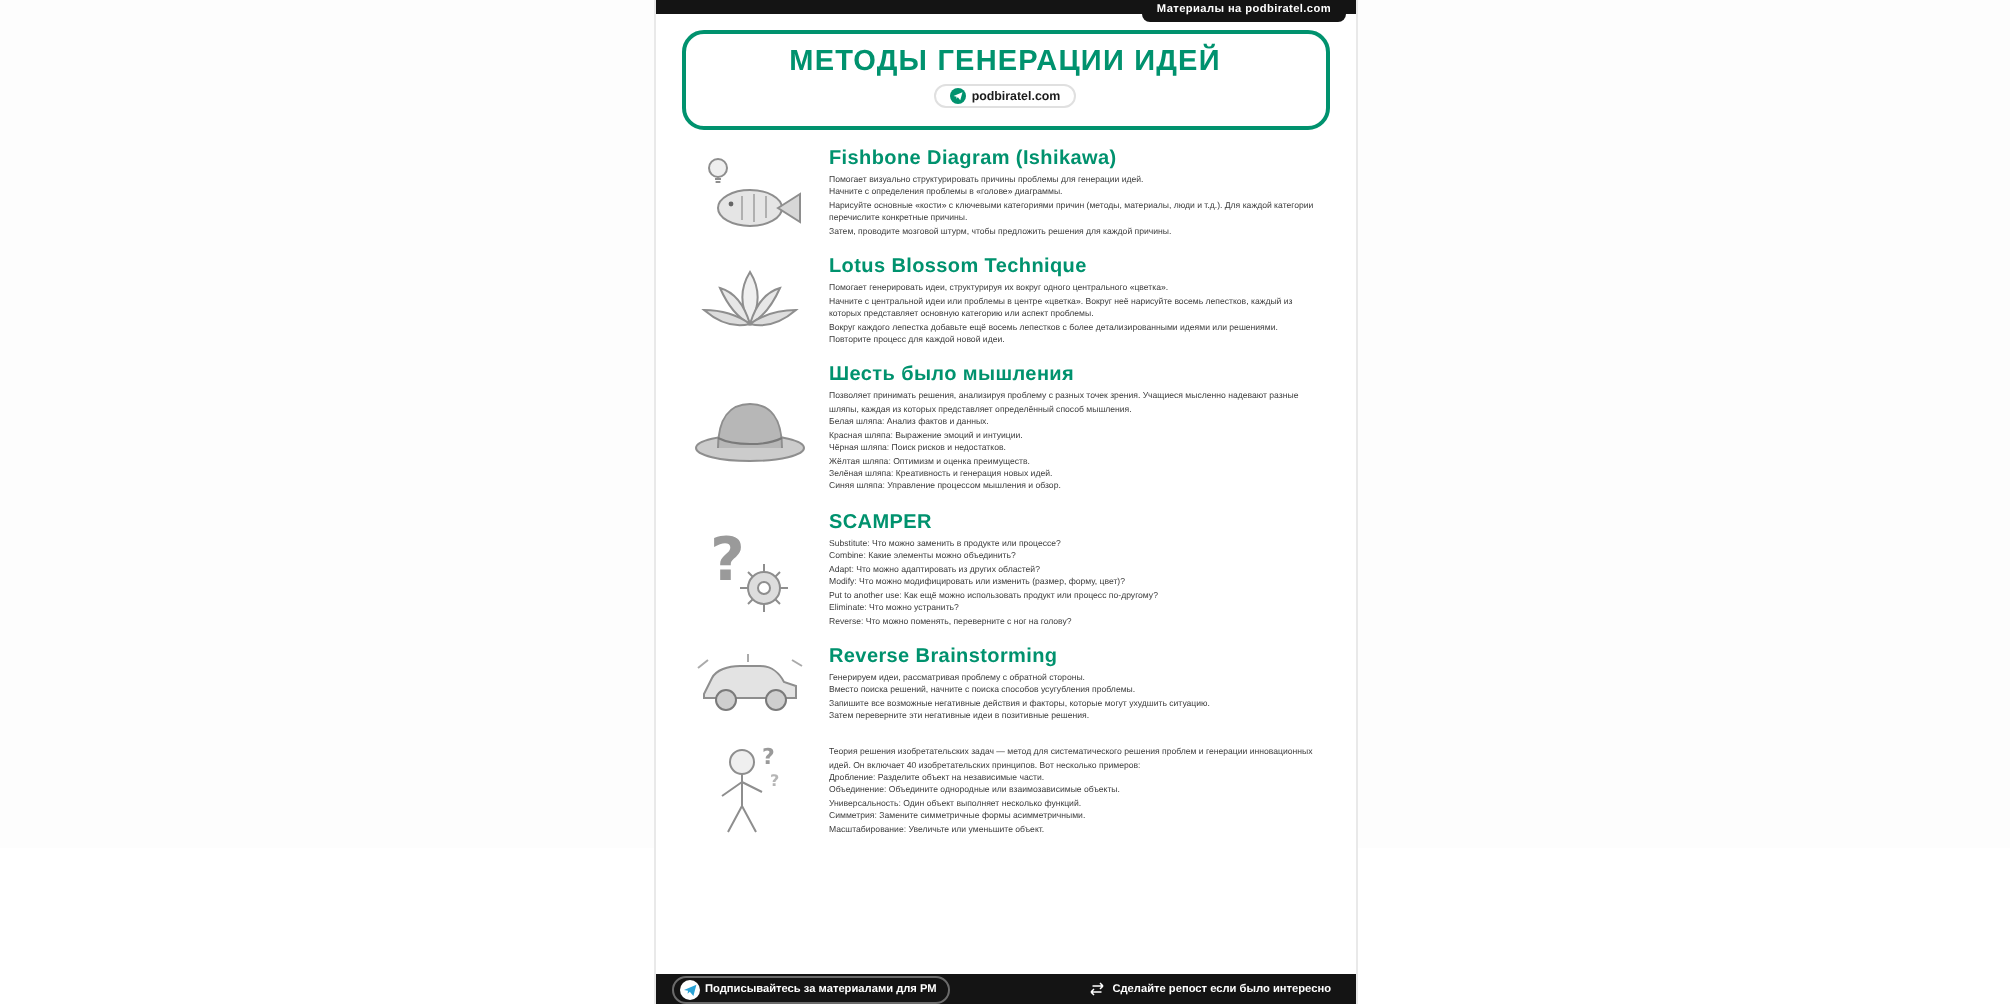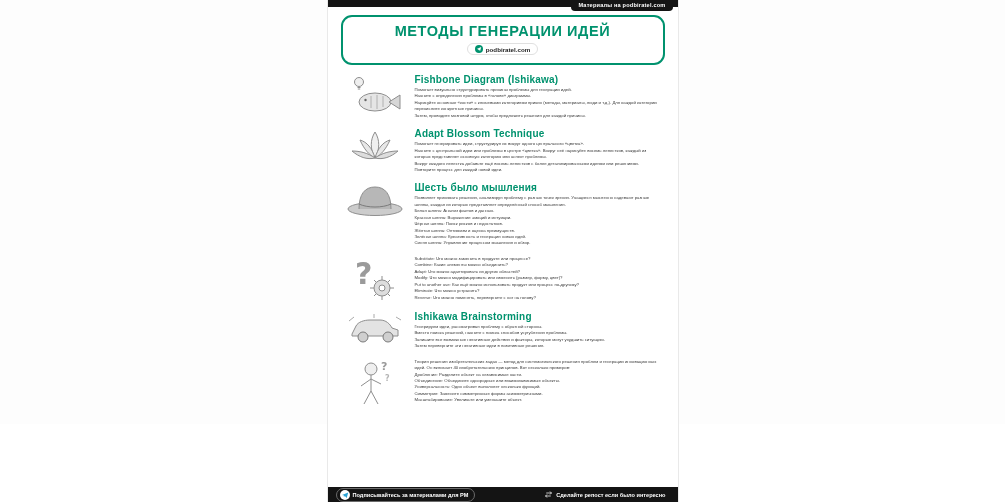--- a/index.html
+++ b/index.html
@@ -13,21 +13,21 @@
     font-size:5.6px;font-weight:bold;padding:2px 7px 3px;border-radius:0 0 4px 4px;letter-spacing:.2px;}
   
   .title-card{margin:8px 13px 6px;border:2px solid #00926e;border-radius:11px;
     text-align:center;padding:6px 4px 6px;background:#fff;}
   .title{color:#00926e;font-size:14.5px;font-weight:800;letter-spacing:.6px;margin:0;}
   .brand-pill{display:inline-flex;align-items:center;gap:3px;margin-top:3px;border:1px solid #e0e0e0;
     border-radius:9px;padding:1px 7px;background:#fff;}
   .brand-pill span{font-size:6.2px;font-weight:bold;color:#1c1c1c;}
   
   .sections{padding:3px 18px 0 16px;display:flex;flex-direction:column;gap:9px;}
-  .section{display:flex;align-items:flex-start;gap:9px;}
+  .section{display:flex;align-items:center;gap:9px;}
   .illus{width:62px;min-width:62px;display:flex;justify-content:center;align-items:center;}
   .sec-body{flex:1;}
   .sec-h{color:#00926e;font-size:10px;font-weight:800;margin:0 0 2px;letter-spacing:.2px;}
   .sec-p{font-size:4.3px;line-height:1.5;color:#3c3c3c;margin:0;white-space:pre-line;}
   
   .footer{position:absolute;left:0;bottom:0;width:100%;height:15px;background:#141414;
     display:flex;align-items:center;justify-content:space-between;padding:0 8px;box-sizing:border-box;}
   .foot-item{display:flex;align-items:center;gap:3px;color:#fff;font-size:5.6px;font-weight:bold;}
   .foot-left{border:1px solid #6b6b6b;border-radius:8px;padding:1px 6px 1px 3px;}
   .foot-right{padding-right:4px;}
@@ -81,21 +81,21 @@
         <div class="illus">
           <svg width="52" height="38" viewBox="0 0 52 38">
             <path d="M26 4 C21 12 21 21 26 30 C31 21 31 12 26 4Z" fill="#efefef" stroke="#8e8e8e"></path>
             <path d="M11 12 C15 21 20 27 26 30 C23 20 18 14 11 12Z" fill="#e7e7e7" stroke="#8e8e8e"></path>
             <path d="M41 12 C37 21 32 27 26 30 C29 20 34 14 41 12Z" fill="#e7e7e7" stroke="#8e8e8e"></path>
             <path d="M3 23 C10 29 18 32 26 30 C19 25 11 23 3 23Z" fill="#dddddd" stroke="#8e8e8e"></path>
             <path d="M49 23 C42 29 34 32 26 30 C33 25 41 23 49 23Z" fill="#dddddd" stroke="#8e8e8e"></path>
           </svg>
         </div>
         <div class="sec-body">
-          <h2 class="sec-h">Adapt Blossom Technique</h2>
+          <h2 class="sec-h">Lotus Blossom Technique</h2>
           <p class="sec-p">Помогает генерировать идеи, структурируя их вокруг одного центрального «цветка».
 Начните с центральной идеи или проблемы в центре «цветка». Вокруг неё нарисуйте восемь лепестков, каждый из которых представляет основную категорию или аспект проблемы.
 Вокруг каждого лепестка добавьте ещё восемь лепестков с более детализированными идеями или решениями. Повторите процесс для каждой новой идеи.</p>
         </div>
       </div>
 
       <div class="section">
         <div class="illus">
           <svg width="58" height="36" viewBox="0 0 58 36">
             <ellipse cx="29" cy="27" rx="27" ry="6.5" fill="#cccccc" stroke="#8e8e8e"></ellipse>
@@ -127,41 +127,42 @@
               <line x1="23" y1="24" x2="26" y2="27"></line>
                 <line x1="36" y1="37" x2="39" y2="40"></line>
               <line x1="39" y1="24" x2="36" y2="27"></line>
                 <line x1="26" y1="37" x2="23" y2="40"></line>
             </g>
             <circle cx="31" cy="32" r="8" fill="#dddddd" stroke="#8e8e8e"></circle>
             <circle cx="31" cy="32" r="3" fill="#ffffff" stroke="#8e8e8e"></circle>
           </svg>
         </div>
         <div class="sec-body">
+          <h2 class="sec-h">SCAMPER</h2>
           <p class="sec-p">Substitute: Что можно заменить в продукте или процессе?
 Combine: Какие элементы можно объединить?
 Adapt: Что можно адаптировать из других областей?
 Modify: Что можно модифицировать или изменить (размер, форму, цвет)?
 Put to another use: Как ещё можно использовать продукт или процесс по-другому?
 Eliminate: Что можно устранить?
 Reverse: Что можно поменять, переверните с ног на голову?</p>
         </div>
       </div>
 
       <div class="section">
         <div class="illus">
           <svg width="58" height="36" viewBox="0 0 58 36">
             <path d="M6 23 L10 15 C12 11 18 9 24 9 L34 9 C40 9 44 13 46 17 L52 19 L52 25 L6 25 Z" fill="#e3e3e3" stroke="#8e8e8e"></path>
             <circle cx="17" cy="26" r="5" fill="#cfcfcf" stroke="#7a7a7a"></circle>
             <circle cx="42" cy="26" r="5" fill="#cfcfcf" stroke="#7a7a7a"></circle>
             <path d="M3 10 L8 6 M50 6 L55 9 M28 3 L28 7" stroke="#aaaaaa" fill="none"></path>
           </svg>
         </div>
         <div class="sec-body">
-          <h2 class="sec-h">Ishikawa Brainstorming</h2>
+          <h2 class="sec-h">Reverse Brainstorming</h2>
           <p class="sec-p">Генерируем идеи, рассматривая проблему с обратной стороны.
 Вместо поиска решений, начните с поиска способов усугубления проблемы.
 Запишите все возможные негативные действия и факторы, которые могут ухудшить ситуацию.
 Затем переверните эти негативные идеи в позитивные решения.</p>
         </div>
       </div>
 
       <div class="section">
         <div class="illus">
           <svg width="42" height="50" viewBox="0 0 42 50">

